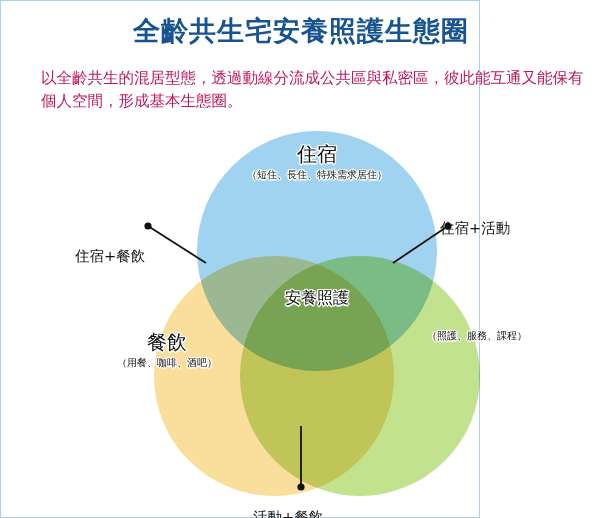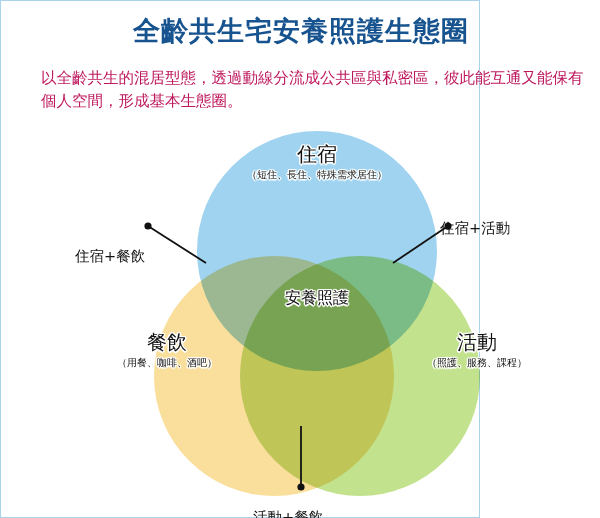--- a/index.html
+++ b/index.html
@@ -164,21 +164,20 @@
       <span class="lbl-main">住宿</span>
       <span class="lbl-sub">（短住、長住、特殊需求居住）</span>
     </div>
 
     <div class="venn-label" id="label-left">
       <span class="lbl-main">餐飲</span>
       <span class="lbl-sub">（用餐、咖啡、酒吧）</span>
     </div>
 
     <div class="venn-label" id="label-right">
-      <span class="lbl-main">活動</span>
       <span class="lbl-sub">（照護、服務、課程）</span>
     </div>
 
     <div class="venn-label" id="label-center">
       <span class="lbl-main">安養照護</span>
     </div>
 
   </div>
 
   <svg id="leaders" viewBox="0 0 600 518">

